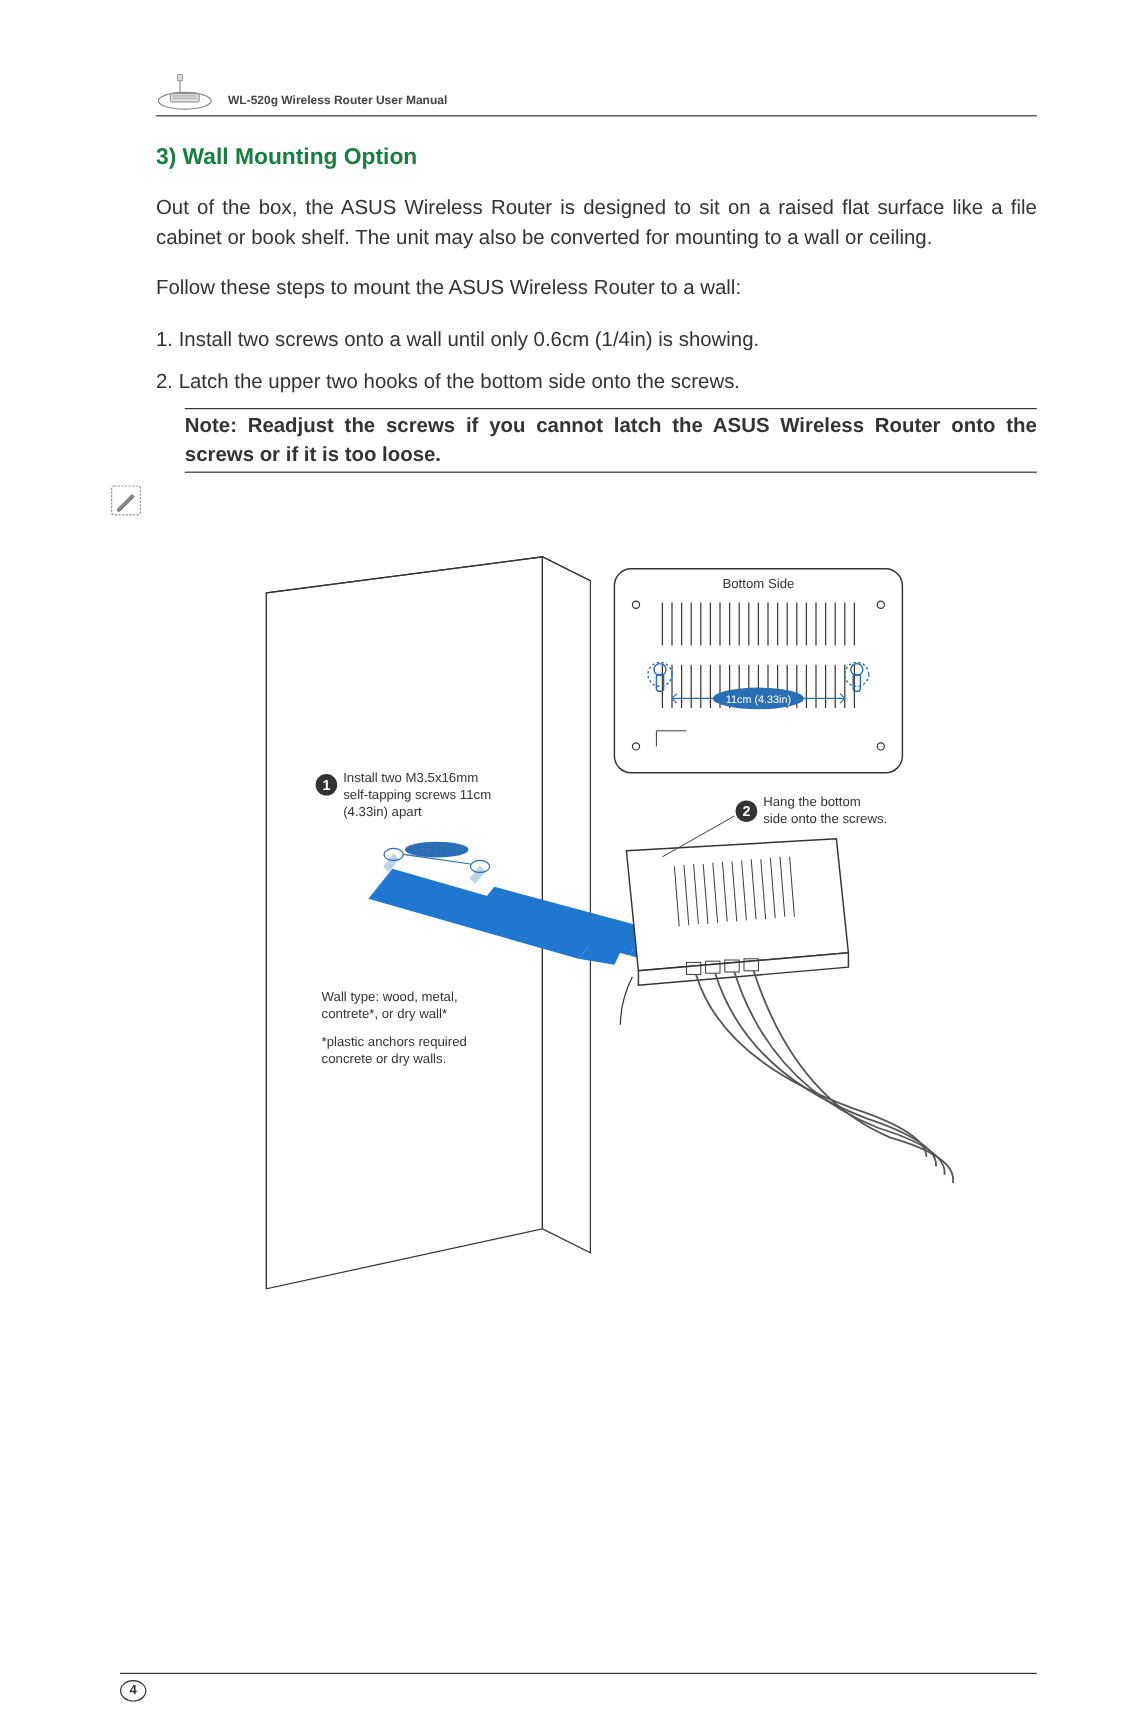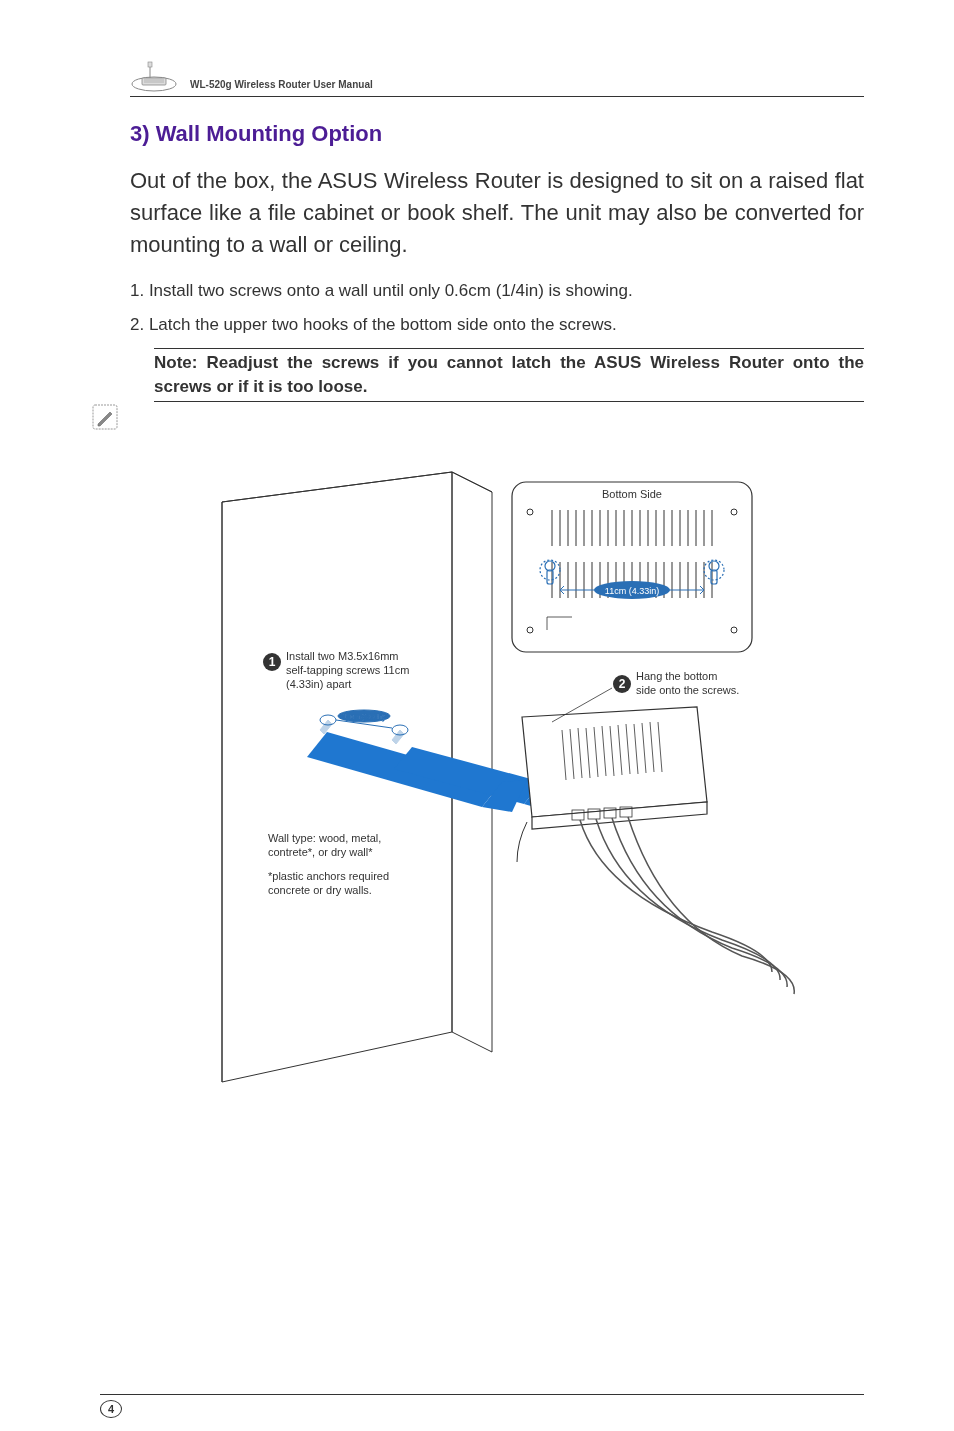--- a/index.html
+++ b/index.html
@@ -28,27 +28,27 @@
     flex-shrink: 0;
   }
   .header-text {
     font-size: 10px;
     font-weight: bold;
     color: #444;
     padding-bottom: 2px;
     text-align: right;
   }
   .section-heading {
-    font-size: 22px;
+    font-size: 19px;
     font-weight: bold;
-    color: #4c1d95;
+    color: #15803d;
     margin-bottom: 18px;
   }
   .body-para {
-    font-size: 22px;
+    font-size: 17px;
     line-height: 1.45;
     color: #333;
     margin-bottom: 18px;
     text-align: justify;
   }
   .step {
     font-size: 17px;
     line-height: 1.45;
     color: #333;
     margin-bottom: 10px;
@@ -127,20 +127,21 @@
       <line x1="20" y1="18" x2="20" y2="6" stroke="#888" stroke-width="1"></line>
       <rect x="18" y="2" width="4" height="5" fill="#ddd" stroke="#888" stroke-width="0.6"></rect>
     </svg>
     <span class="header-text">WL-520g Wireless Router User Manual</span>
   </div>
 
   <h2 class="section-heading">3) Wall Mounting Option</h2>
 
   <p class="body-para">Out of the box, the ASUS Wireless Router is designed to sit on a raised flat surface like a file cabinet or book shelf. The unit may also be converted for mounting to a wall or ceiling.</p>
 
+  <p class="body-para">Follow these steps to mount the ASUS Wireless Router to a wall:</p>
 
   <p class="step">1. Install two screws onto a wall until only 0.6cm (1/4in) is showing.</p>
   <p class="step">2. Latch the upper two hooks of the bottom side onto the screws.</p>
 
   <div class="note-box">
     <p class="note-text">Note: Readjust the screws if you cannot latch the ASUS Wireless Router onto the screws or if it is too loose.</p>
   </div>
 
   <svg class="pen-icon" viewBox="0 0 26 26">
     <rect x="1" y="1" width="24" height="24" rx="2" fill="none" stroke="#999" stroke-width="1" stroke-dasharray="2 1"></rect>

